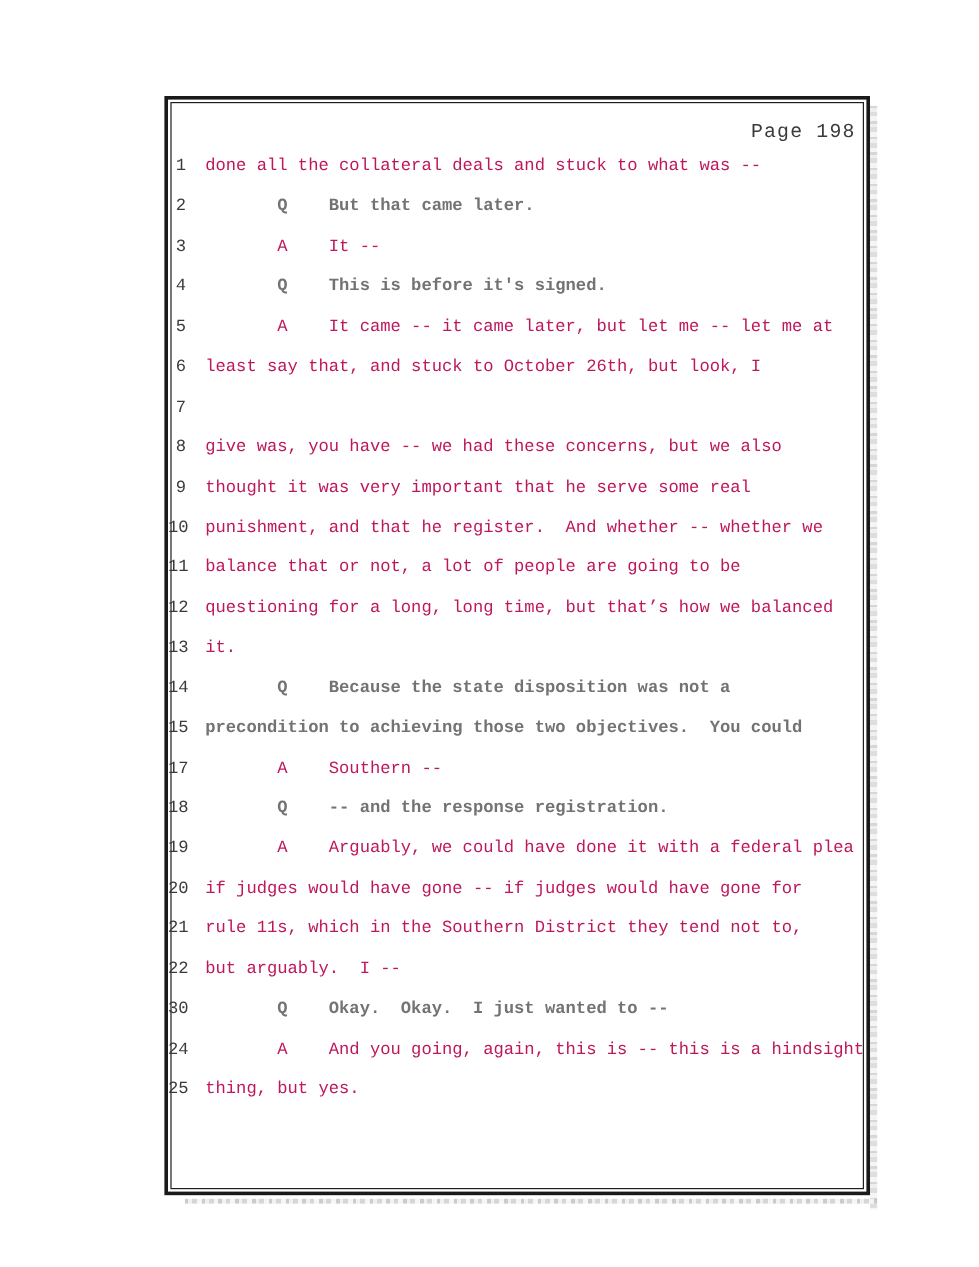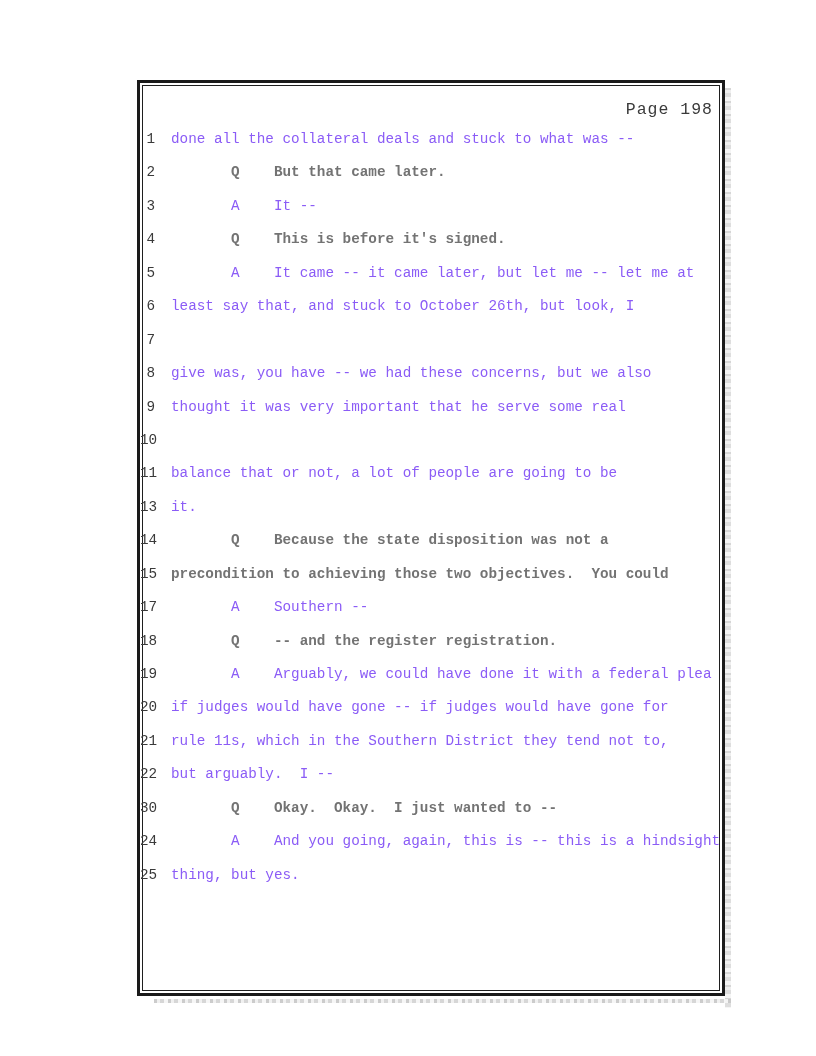--- a/index.html
+++ b/index.html
@@ -80,21 +80,21 @@
   .num {
     display: inline-block;
     width: 15px;
     flex: 0 0 15px;
     text-align: right;
     color: #3a3a3a;
   }
   .text {
     margin-left: 16px;
     white-space: pre;
-    color: #8b5cf6;
+    color: #be185d;
   }
   .line.bold .text {
     font-weight: bold;
     color: #737373;
   }
 </style>
 </head>
 <body>
 
 <div class="page-box">
@@ -134,44 +134,49 @@
       <div class="line">
           <span class="num">8</span>
           <span class="text">give was, you have -- we had these concerns, but we also</span>
         </div>
       <div class="line">
           <span class="num">9</span>
           <span class="text">thought it was very important that he serve some real</span>
         </div>
       <div class="line">
           <span class="num">10</span>
+          <span class="text">punishment, and that he register.  And whether -- whether we</span>
         </div>
       <div class="line">
           <span class="num">11</span>
           <span class="text">balance that or not, a lot of people are going to be</span>
         </div>
       <div class="line">
+          <span class="num">12</span>
+          <span class="text">questioning for a long, long time, but that’s how we balanced</span>
+        </div>
+      <div class="line">
           <span class="num">13</span>
           <span class="text">it.</span>
         </div>
       <div class="line bold">
           <span class="num">14</span>
           <span class="text">       Q    Because the state disposition was not a</span>
         </div>
       <div class="line bold">
           <span class="num">15</span>
           <span class="text">precondition to achieving those two objectives.  You could</span>
         </div>
       <div class="line">
           <span class="num">17</span>
           <span class="text">       A    Southern --</span>
         </div>
       <div class="line bold">
           <span class="num">18</span>
-          <span class="text">       Q    -- and the register registration.</span>
+          <span class="text">       Q    -- and the response registration.</span>
         </div>
       <div class="line">
           <span class="num">19</span>
           <span class="text">       A    Arguably, we could have done it with a federal plea</span>
         </div>
       <div class="line">
           <span class="num">20</span>
           <span class="text">if judges would have gone -- if judges would have gone for</span>
         </div>
       <div class="line">

